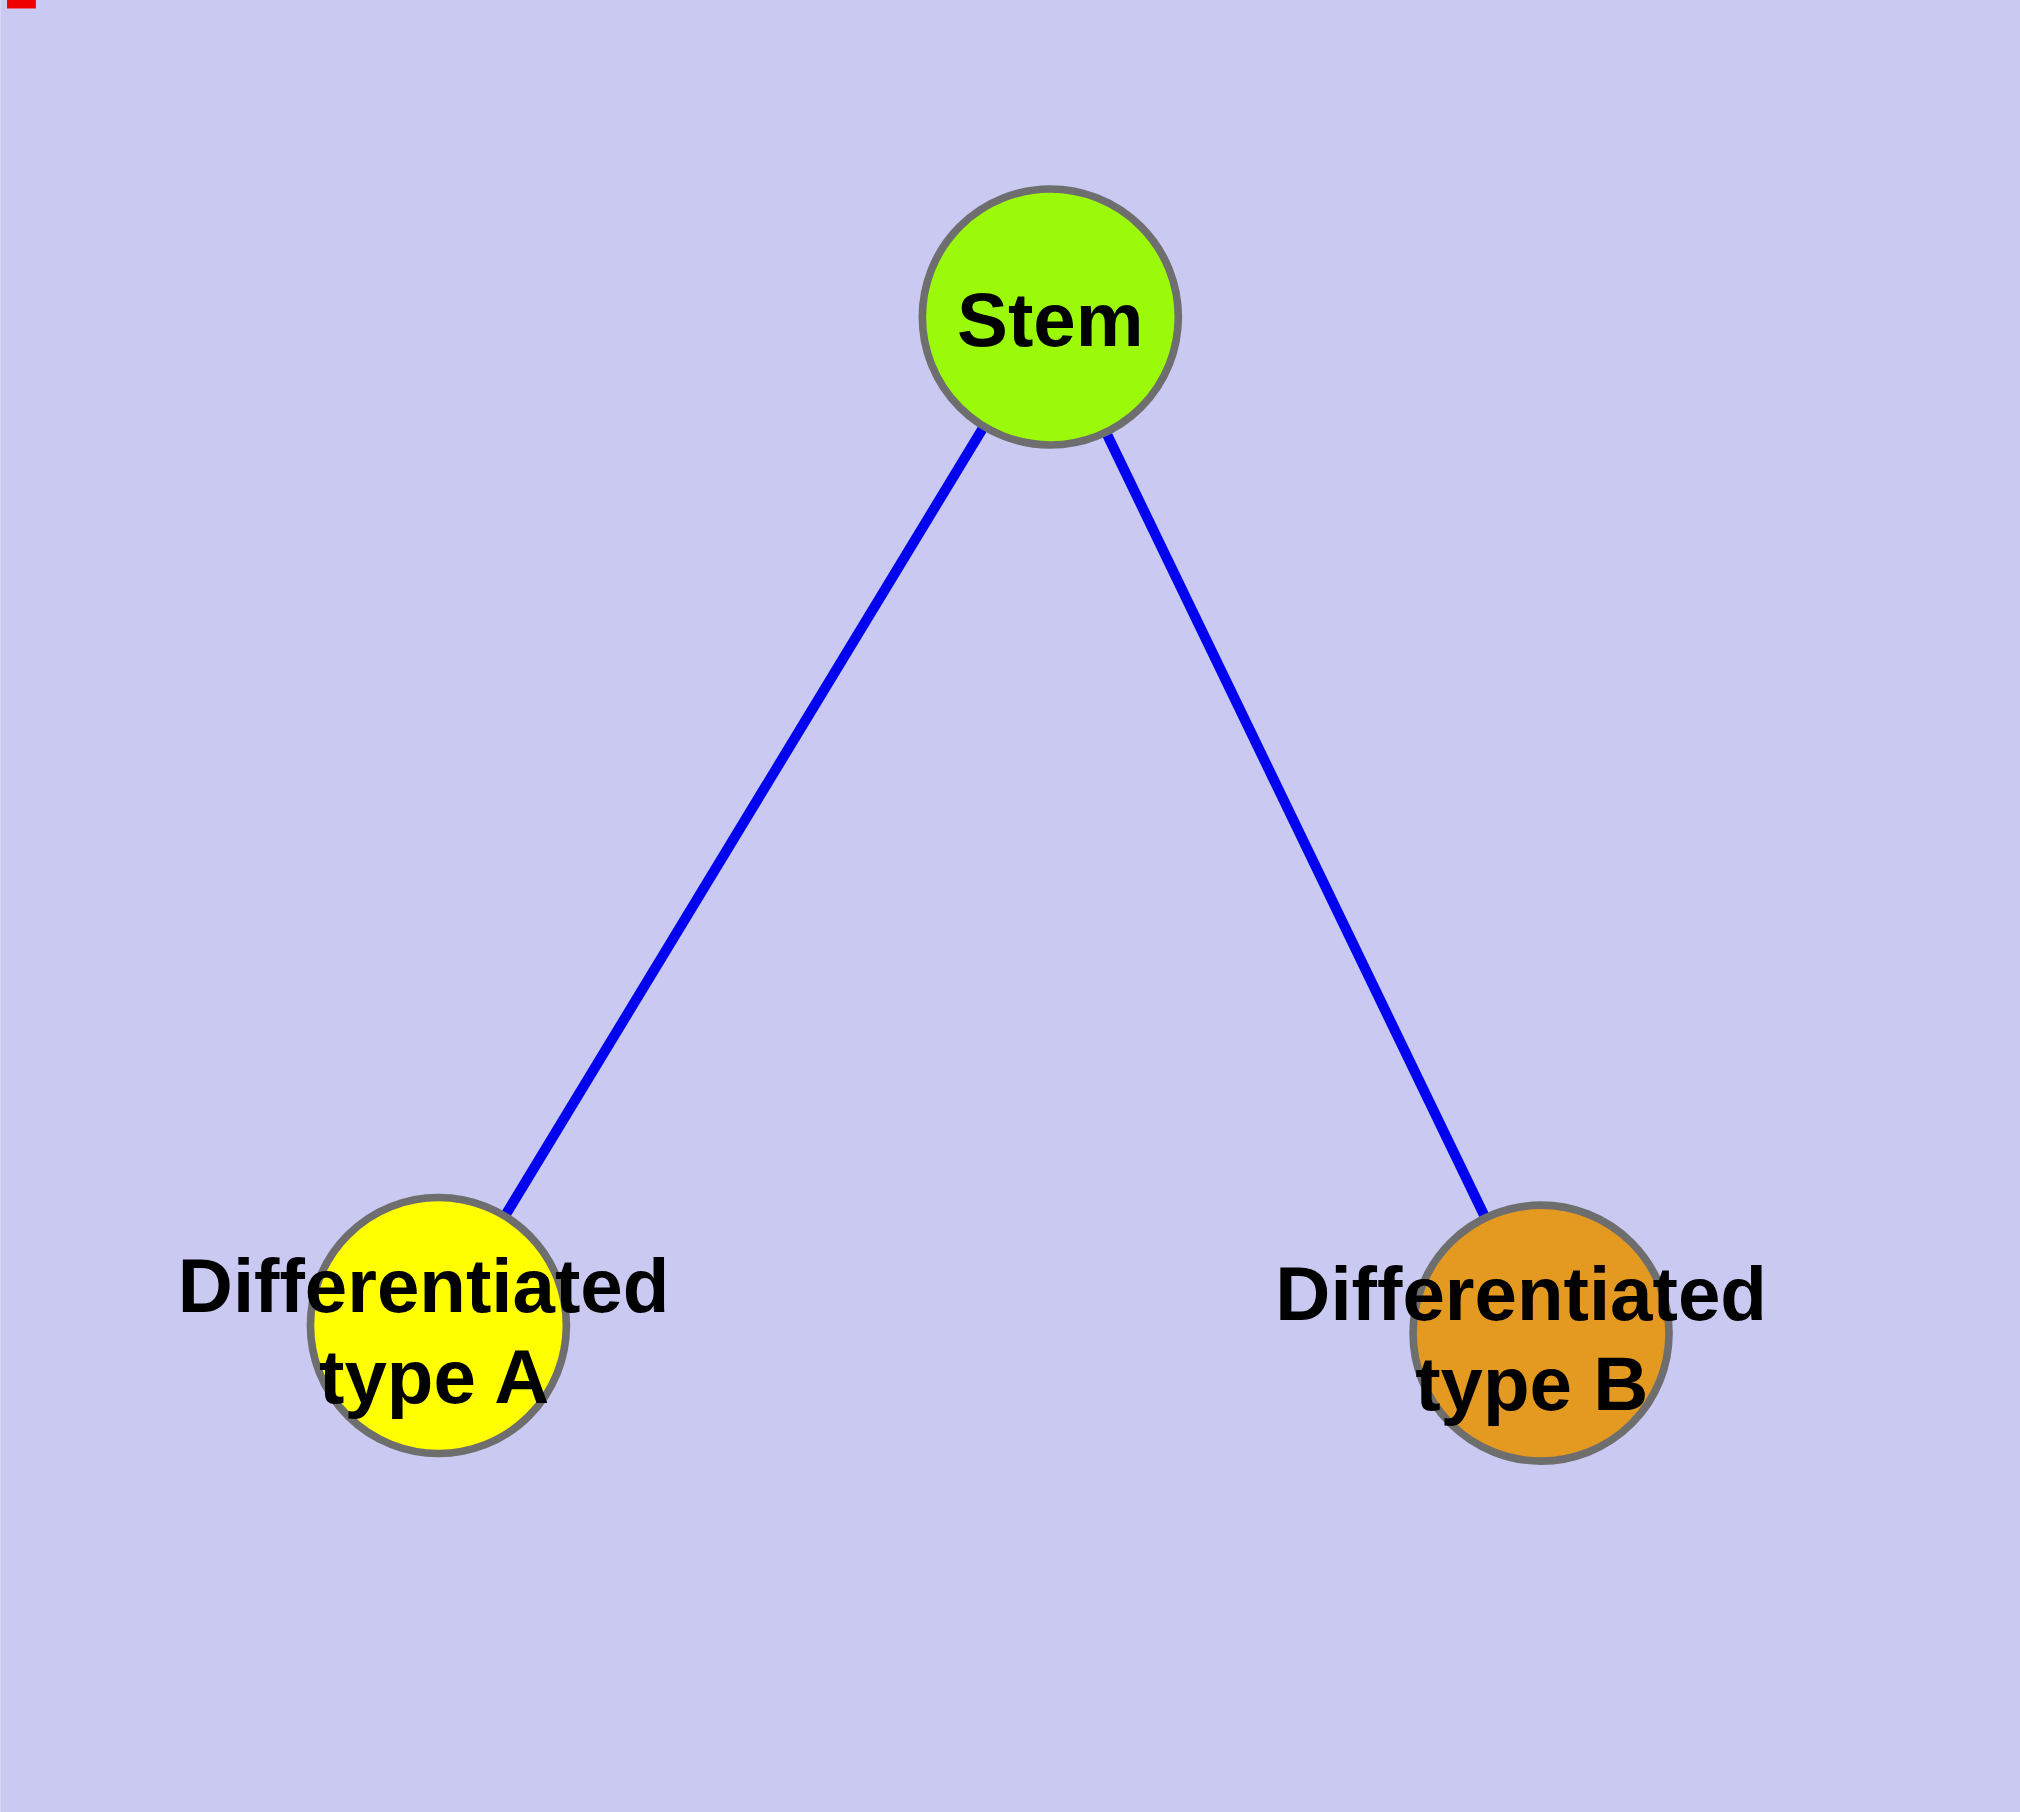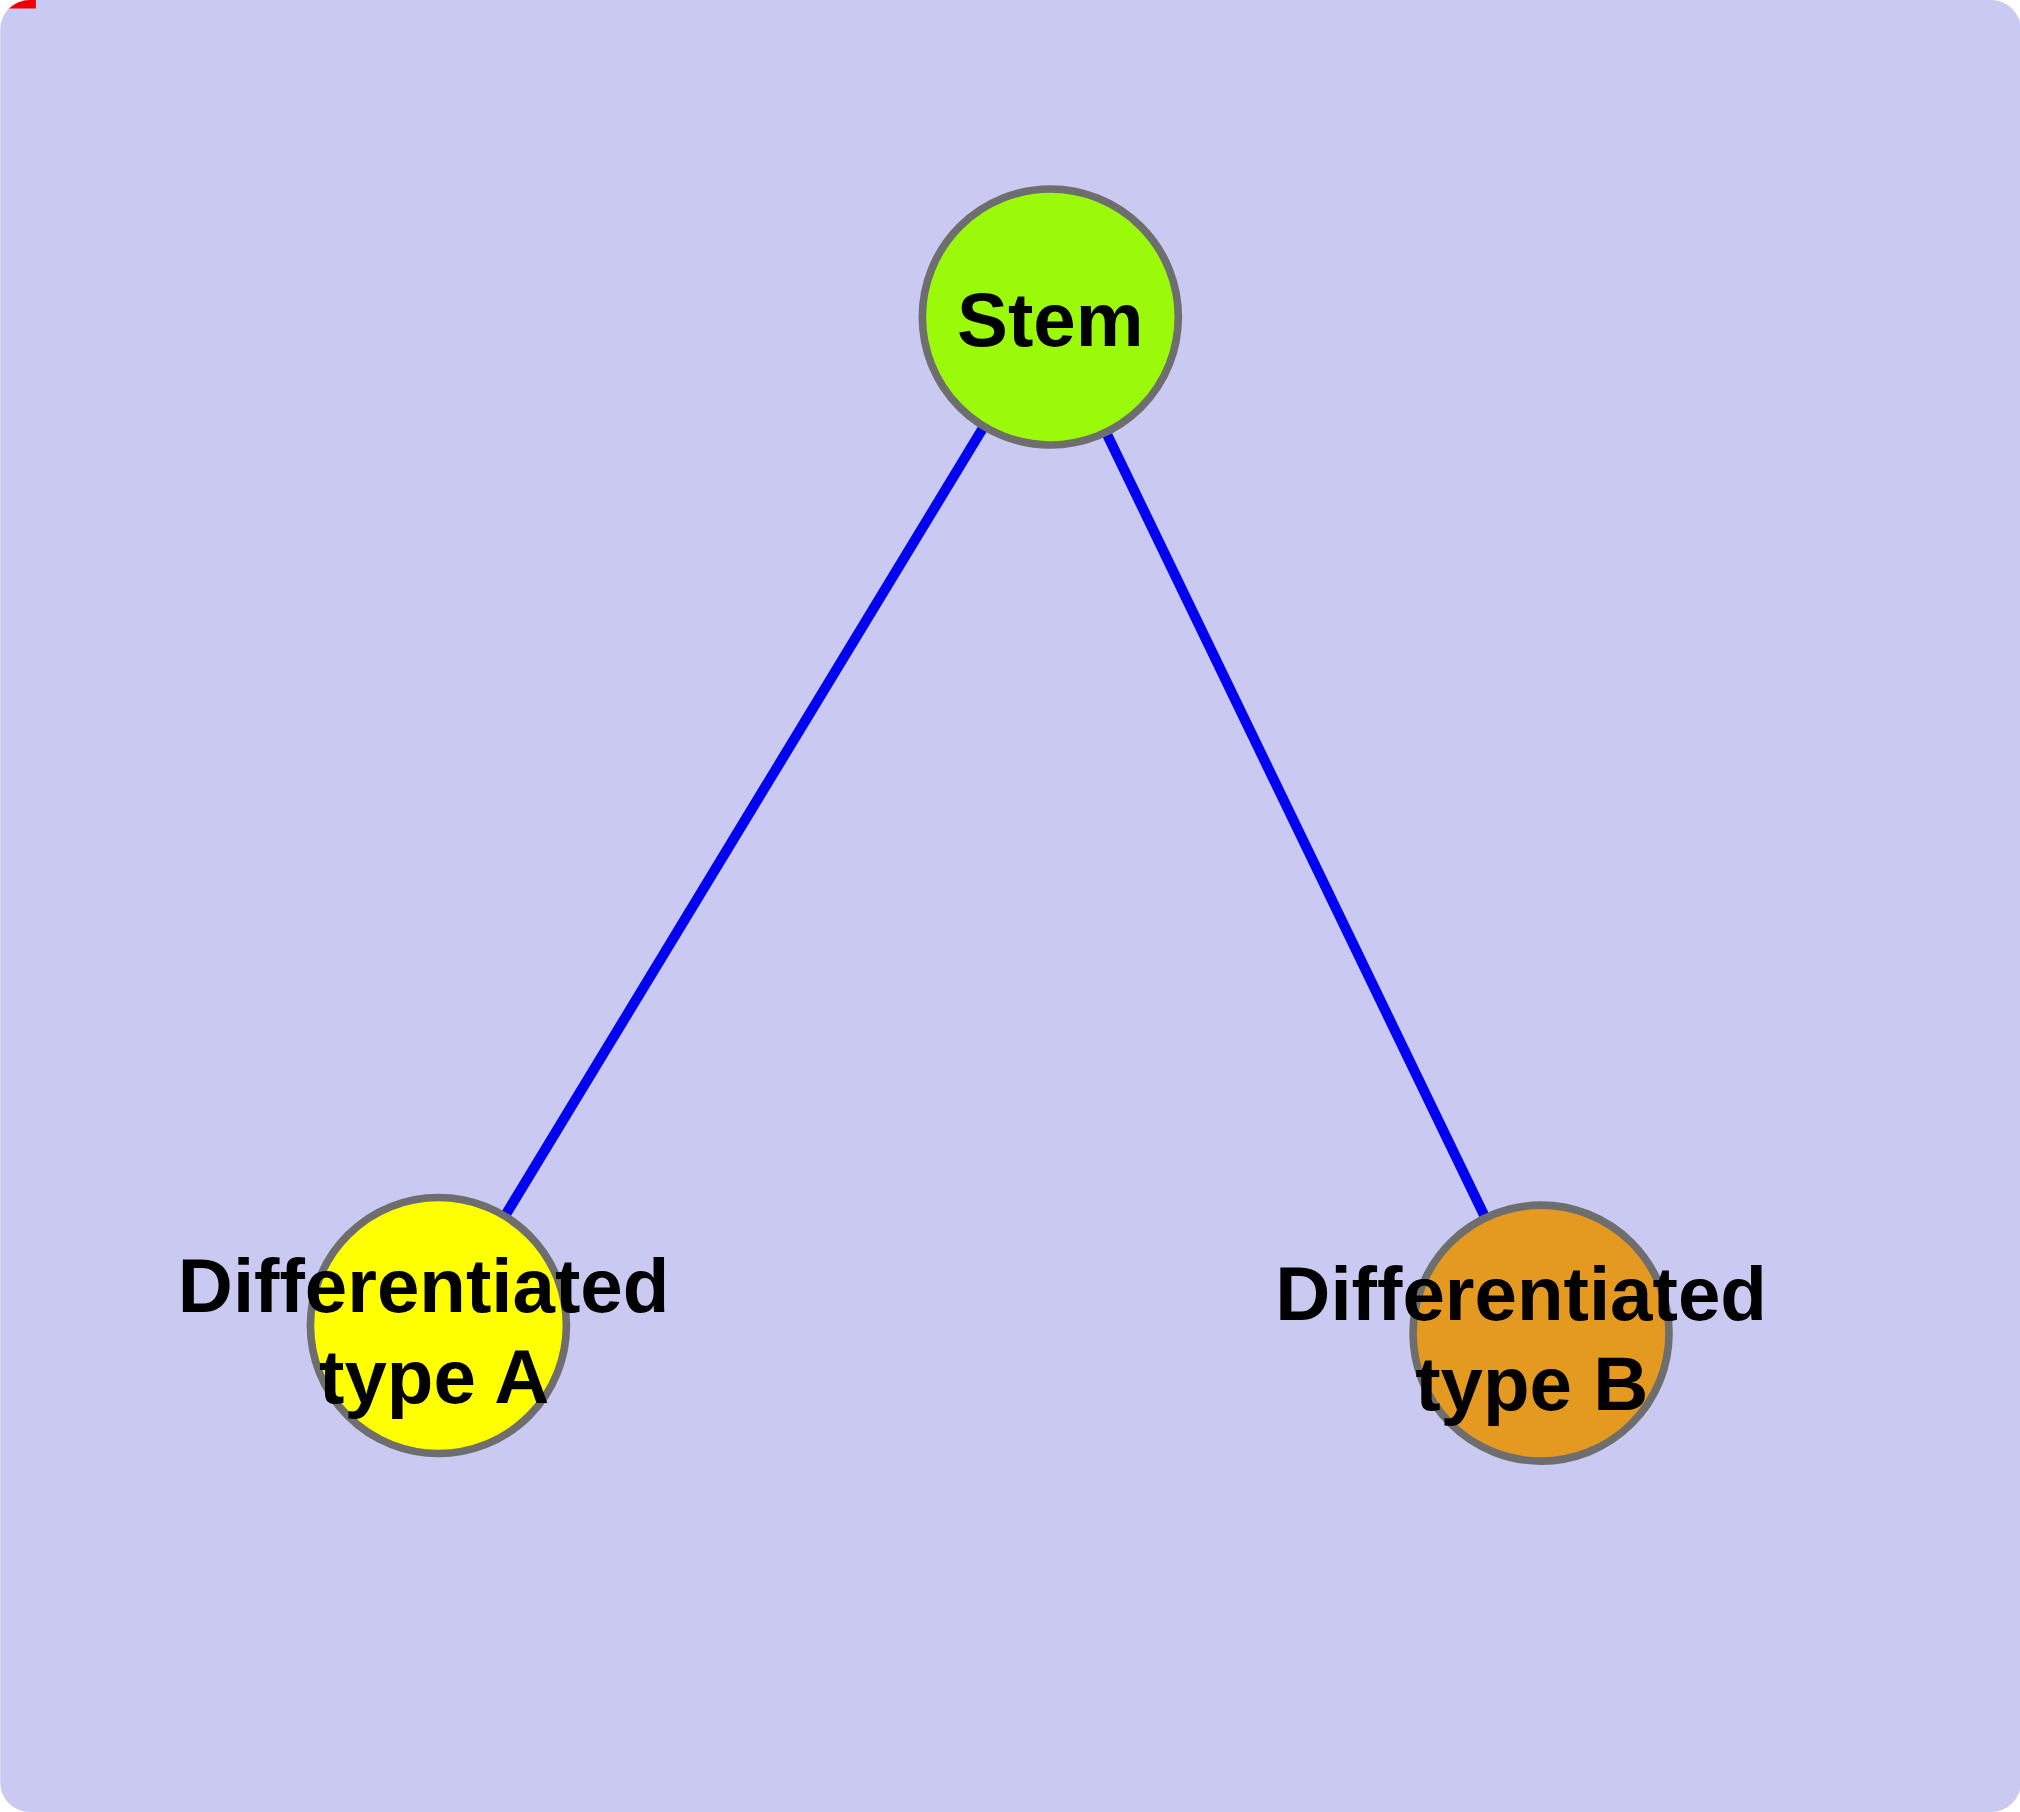--- a/index.html
+++ b/index.html
@@ -4,21 +4,20 @@
 <style>
   html, body {
     margin: 0;
     padding: 0;
     background: #ffffff;
   }
   .canvas-wrap {
     width: 2021px;
     height: 1812px;
     overflow: hidden;
-    border-radius: 30px;
   }
   svg {
     display: block;
   }
   .node-circle {
     stroke-width: 9px;
   }
   .edge-line {
     stroke-width: 12px;
     stroke-linecap: butt;

